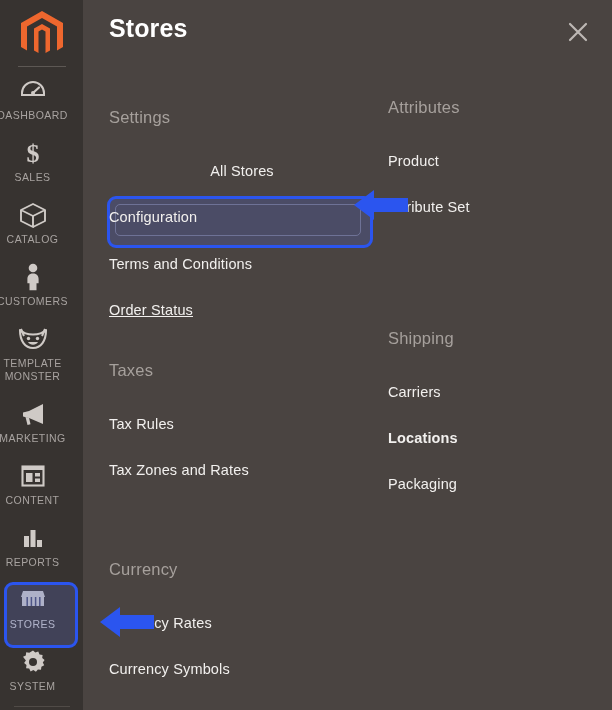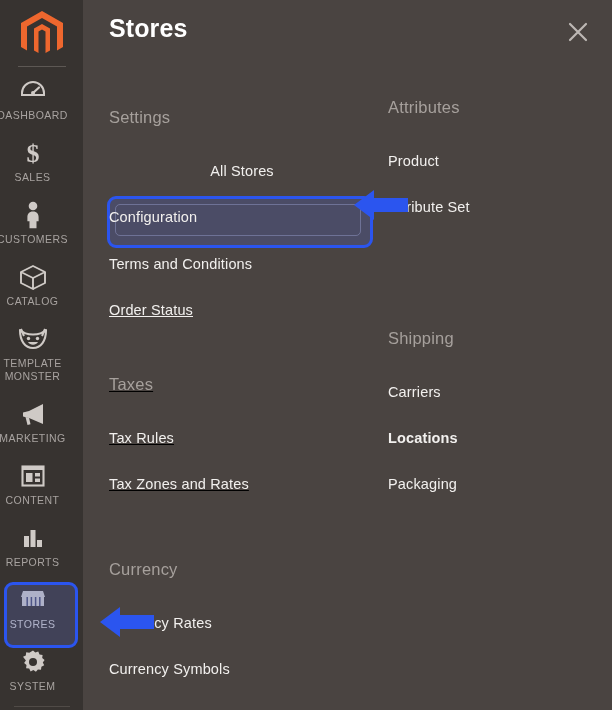--- a/index.html
+++ b/index.html
@@ -124,37 +124,37 @@
     <span class="nav-icon">
       <svg width="20" height="28" viewBox="0 0 20 28">
           <text x="10" y="23" font-family="Liberation Serif, serif" font-size="26" font-weight="bold" fill="#cfcac6" text-anchor="middle">$</text>
         </svg>
     </span>
     <span class="nav-label">Sales</span>
   </div>
 
   <div class="nav-item">
     <span class="nav-icon">
-      <svg width="18" height="28" viewBox="0 0 18 28">
-          <circle cx="9" cy="5" r="4.3" fill="#cfcac6"></circle>
-          <path d="M9 10.5c-4 0-5.6 2.6-5.6 5.6v4.2h2.1v7h7V20.3h2.1V16c0-3-1.6-5.5-5.6-5.5z" fill="#cfcac6"></path>
-        </svg>
-    </span>
-    <span class="nav-label">Customers</span>
-  </div>
-
-  <div class="nav-item">
-    <span class="nav-icon">
       <svg width="28" height="27" viewBox="0 0 28 27">
           <path d="M14 2 L26 8 L14 14 L2 8 Z" fill="none" stroke="#cfcac6" stroke-width="1.9" stroke-linejoin="round"></path>
           <path d="M2 8 L2 19 L14 25 L14 14" fill="none" stroke="#cfcac6" stroke-width="1.9" stroke-linejoin="round"></path>
           <path d="M26 8 L26 19 L14 25" fill="none" stroke="#cfcac6" stroke-width="1.9" stroke-linejoin="round"></path>
         </svg>
     </span>
     <span class="nav-label">Catalog</span>
+  </div>
+
+  <div class="nav-item">
+    <span class="nav-icon">
+      <svg width="18" height="28" viewBox="0 0 18 28">
+          <circle cx="9" cy="5" r="4.3" fill="#cfcac6"></circle>
+          <path d="M9 10.5c-4 0-5.6 2.6-5.6 5.6v4.2h2.1v7h7V20.3h2.1V16c0-3-1.6-5.5-5.6-5.5z" fill="#cfcac6"></path>
+        </svg>
+    </span>
+    <span class="nav-label">Customers</span>
   </div>
 
   <div class="nav-item two-line">
     <span class="nav-icon">
       <svg width="32" height="26" viewBox="0 0 32 26">
           <path d="M4 3 L7 10 M28 3 L25 10" stroke="#cfcac6" stroke-width="2" fill="none"></path>
           <path d="M3 4 C3 15 8 22 16 22 C24 22 29 15 29 4 C26 7 23 8.5 16 8.5 C9 8.5 6 7 3 4 Z" fill="none" stroke="#cfcac6" stroke-width="2.1" stroke-linejoin="round"></path>
           <circle cx="11.5" cy="12.5" r="1.7" fill="#cfcac6"></circle>
           <circle cx="20.5" cy="12.5" r="1.7" fill="#cfcac6"></circle>
           <path d="M11 16 C13 19.5 19 19.5 21 16 Z" fill="#cfcac6"></path>
@@ -246,21 +246,21 @@
     <div class="menu-link" style="margin-top:31px;">Terms and Conditions</div>
     <div class="menu-link" style="margin-top:30px;text-decoration:underline;">Order Status</div>
   </div>
 
   <div class="col col-right" style="top:98px;">
     <div class="group-title">Attributes</div>
     <div class="menu-link" style="margin-top:36px;">Product</div>
     <div class="menu-link" style="margin-top:30px;">Attribute Set</div>
   </div>
 
-  <div class="col col-left" style="top:375px;text-decoration:underline;">
+  <div class="col col-left" style="top:361px;">
     <div class="group-title">Taxes</div>
     <div class="menu-link" style="margin-top:36px;">Tax Rules</div>
     <div class="menu-link" style="margin-top:30px;">Tax Zones and Rates</div>
   </div>
 
   <div class="col col-right" style="top:329px;">
     <div class="group-title">Shipping</div>
     <div class="menu-link" style="margin-top:36px;">Carriers</div>
     <div class="menu-link" style="margin-top:30px;font-weight:bold;">Locations</div>
     <div class="menu-link" style="margin-top:30px;">Packaging</div>

